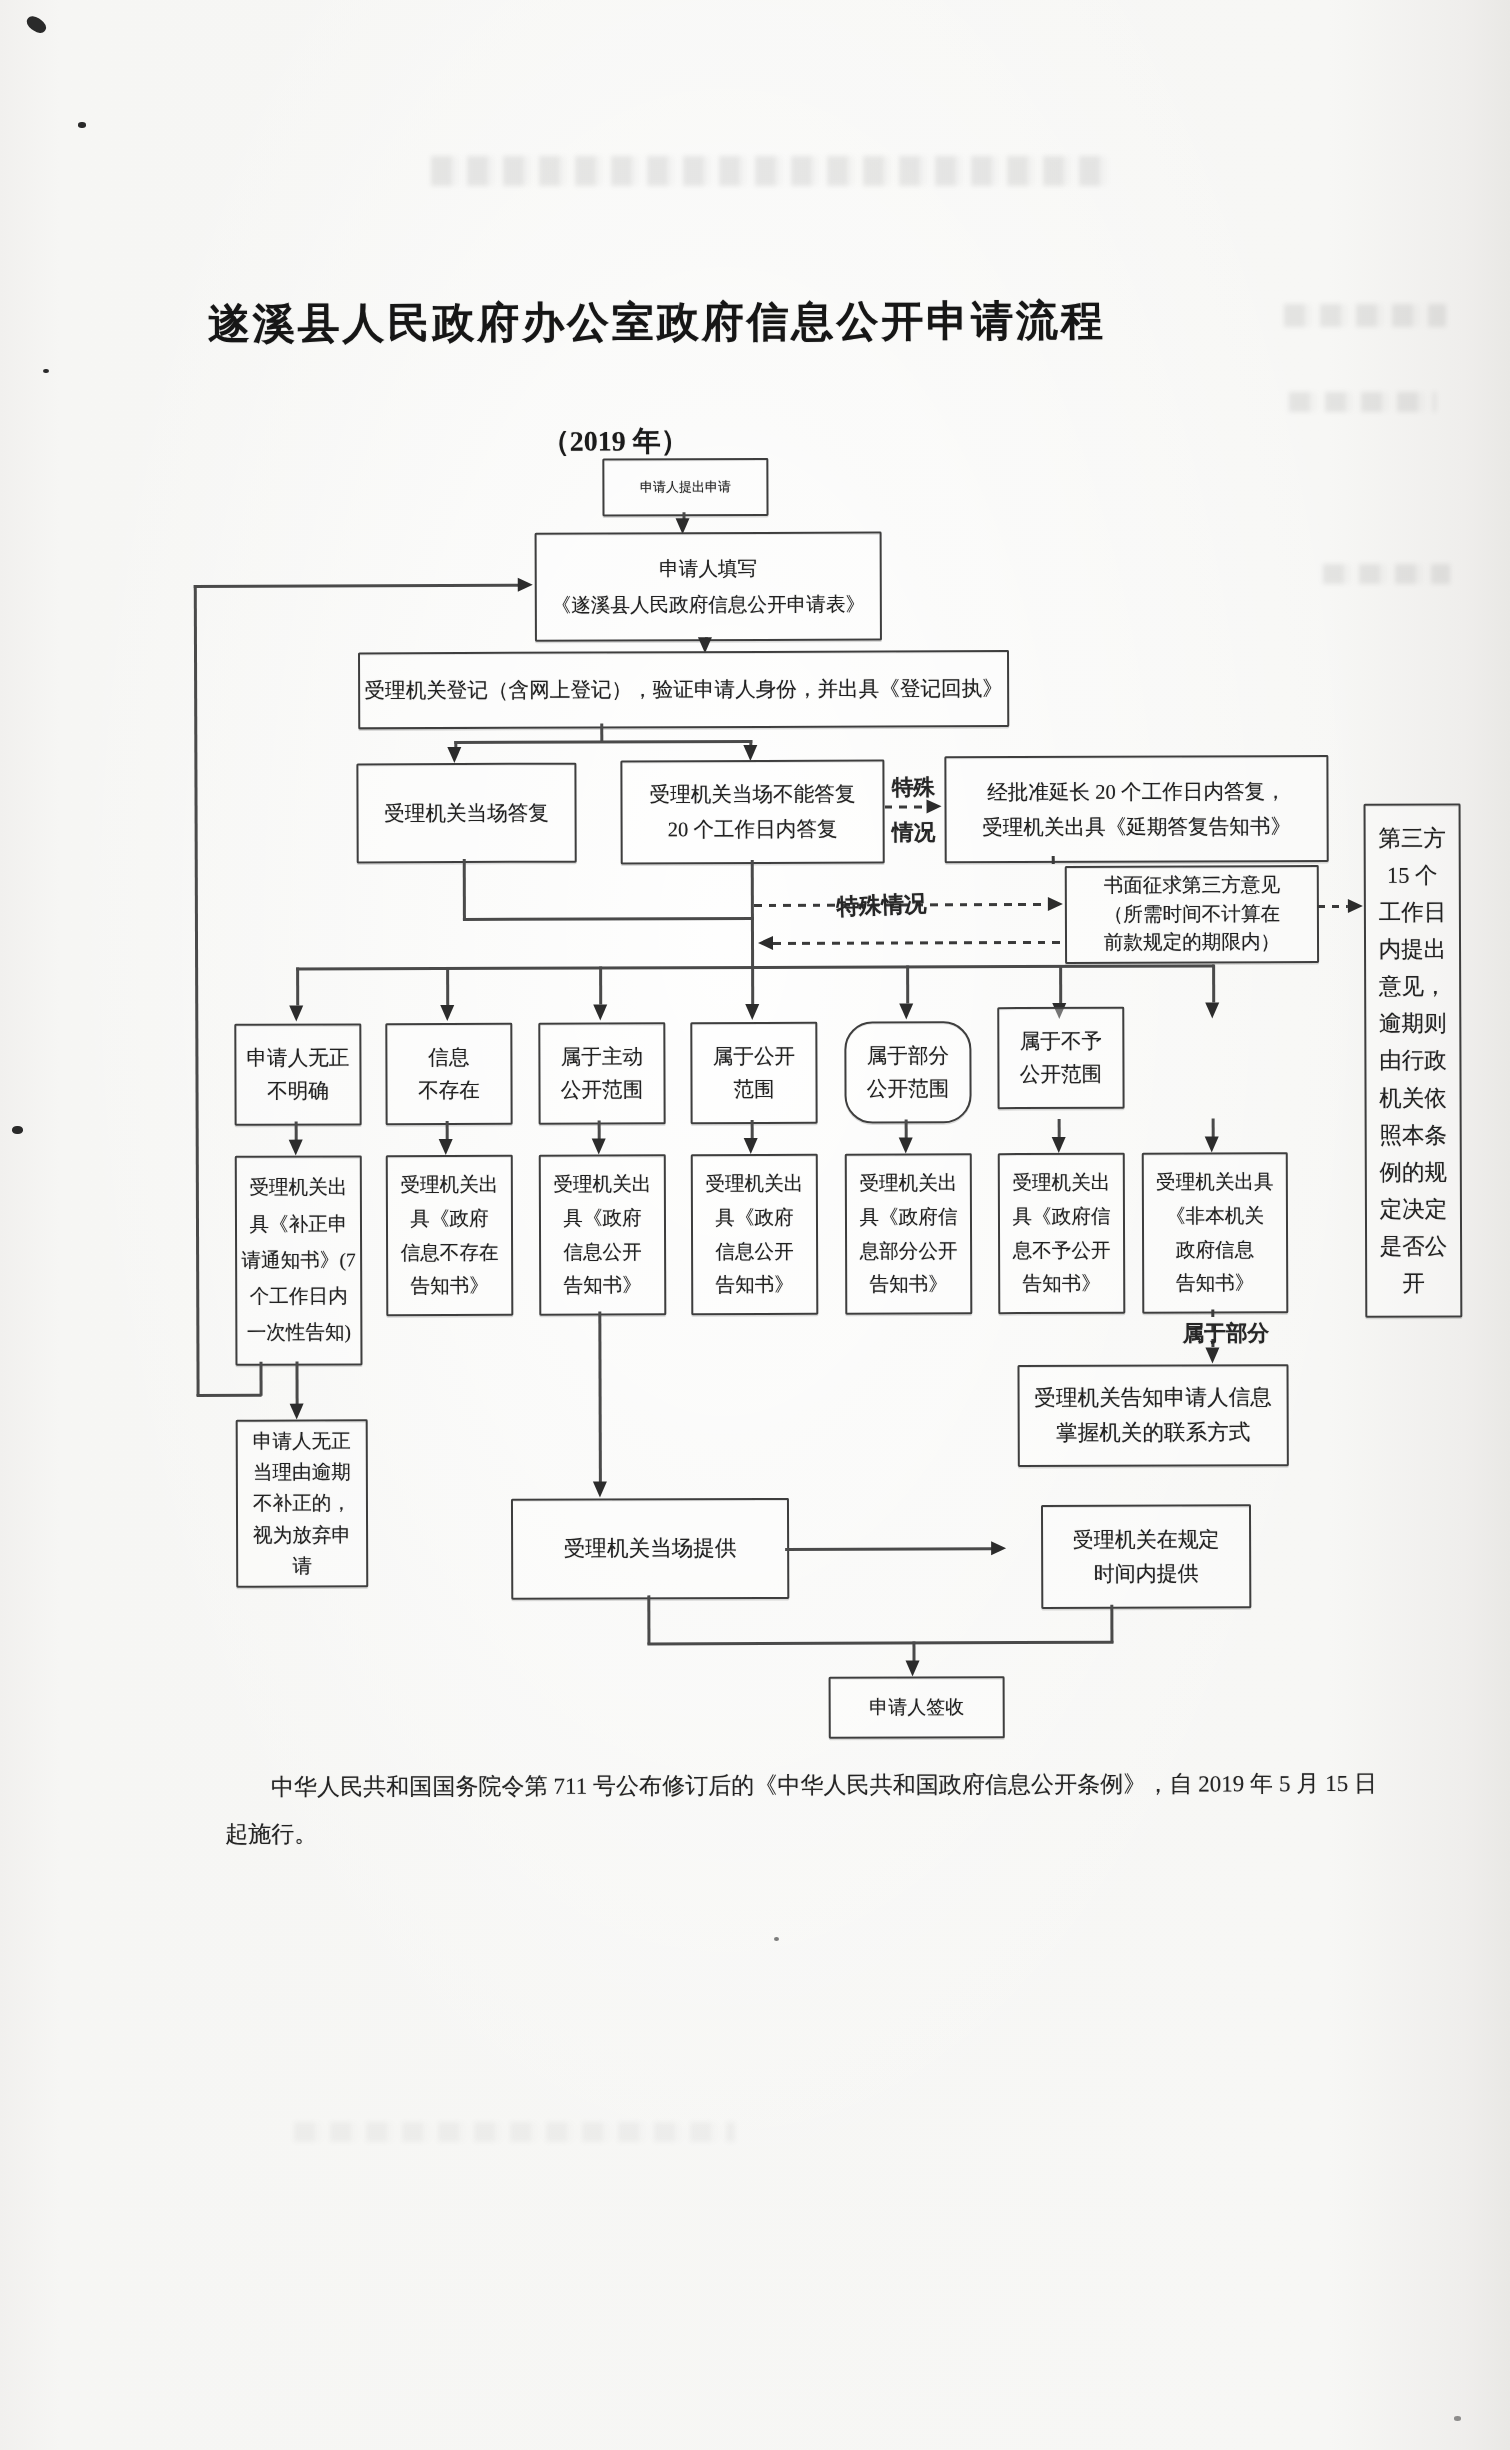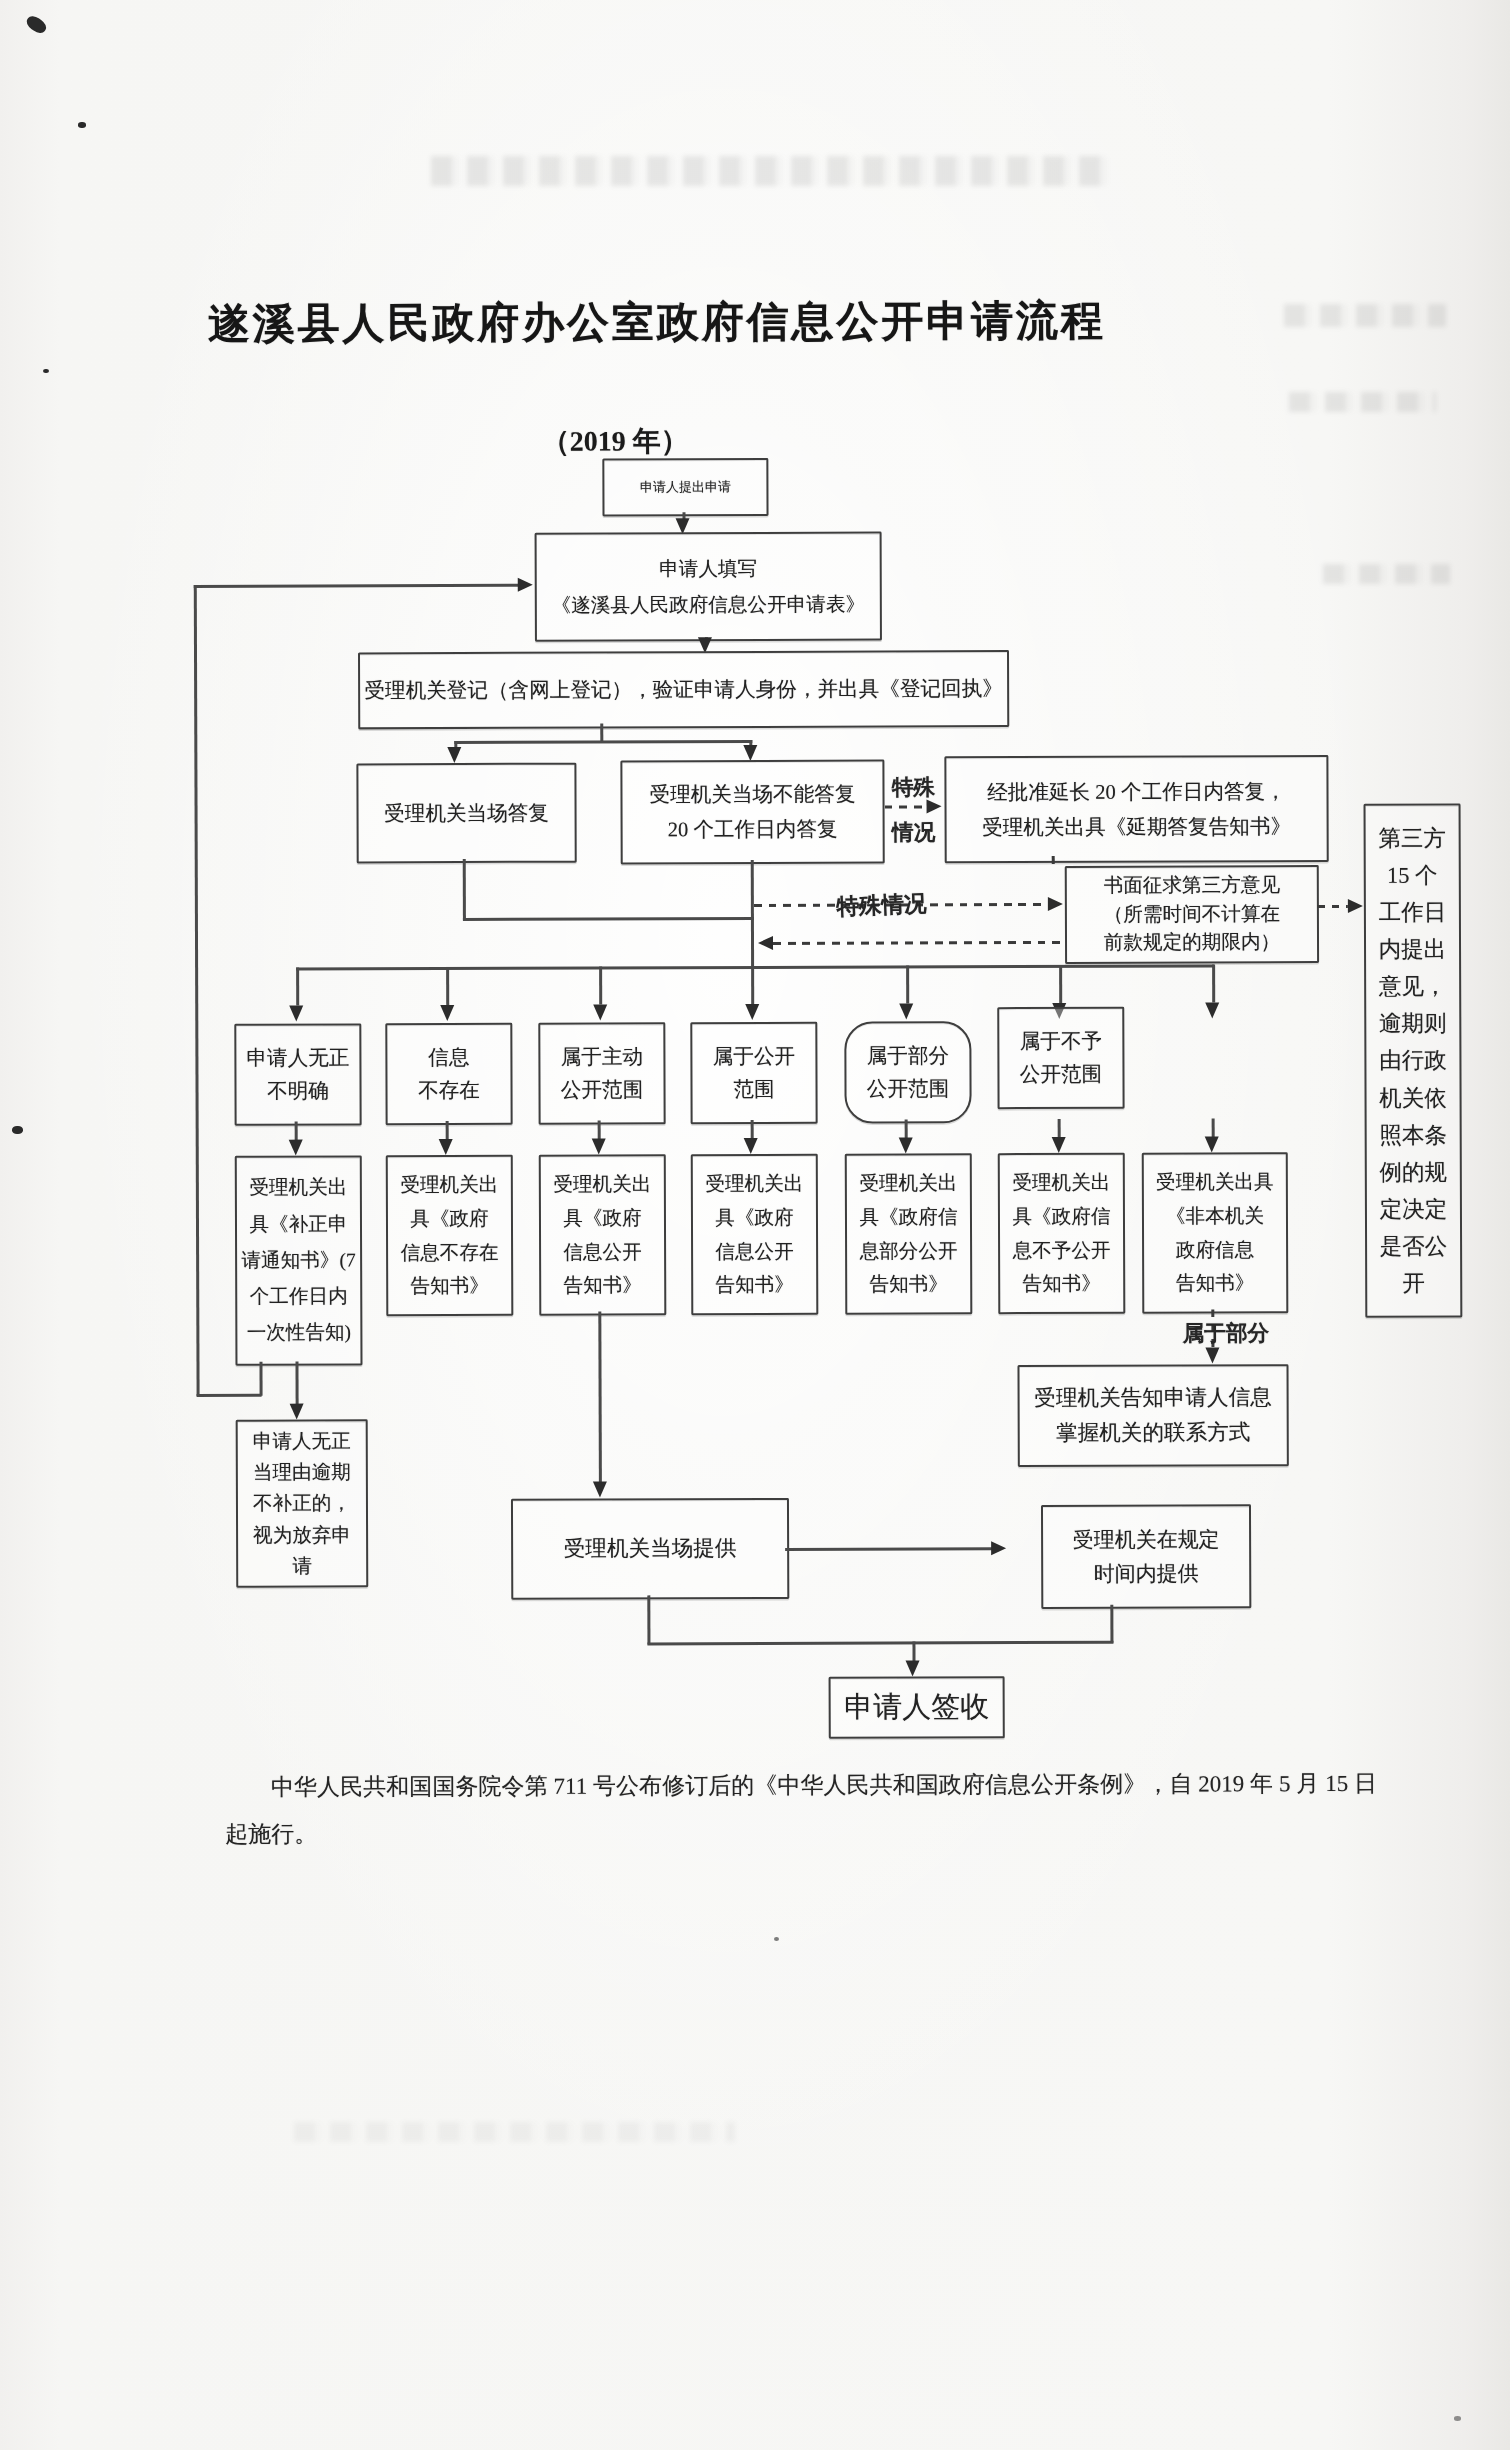--- a/index.html
+++ b/index.html
@@ -236,19 +236,19 @@
     <div class="ln" style="left:784px;top:1548px;width:207px;height:2.9px;"></div>
     <div class="ar" style="left:990px;top:1542px;"></div>
     <div class="b" style="left:1007px;top:1506px;width:206px;height:100px;font-size:21px;line-height:1.62;margin-left:33px;">受理机关在规定
 时间内提供</div>
 
     <div class="ln" style="left:646px;top:1595px;width:2.5px;height:49px;"></div>
     <div class="ln" style="left:1109px;top:1606px;width:2.5px;height:38px;"></div>
     <div class="ln" style="left:646px;top:1642px;width:466px;height:2.5px;"></div>
     <div class="ln" style="left:911px;top:1642px;width:2.5px;height:20.6px;"></div>
     <div class="ad" style="left:904px;top:1661px;"></div>
-    <div class="b" style="left:827px;top:1677px;width:172px;height:58px;font-size:29px;">申请人签收</div>
+    <div class="b" style="left:827px;top:1677px;width:172px;height:58px;font-size:19px;">申请人签收</div>
 
     <div class="footer">中华人民共和国国务院令第 711 号公布修订后的《中华人民共和国政府信息公开条例》，自 2019 年 5 月 15 日起施行。</div>
 
   </div>
 </div>
 
 
 </body></html>

